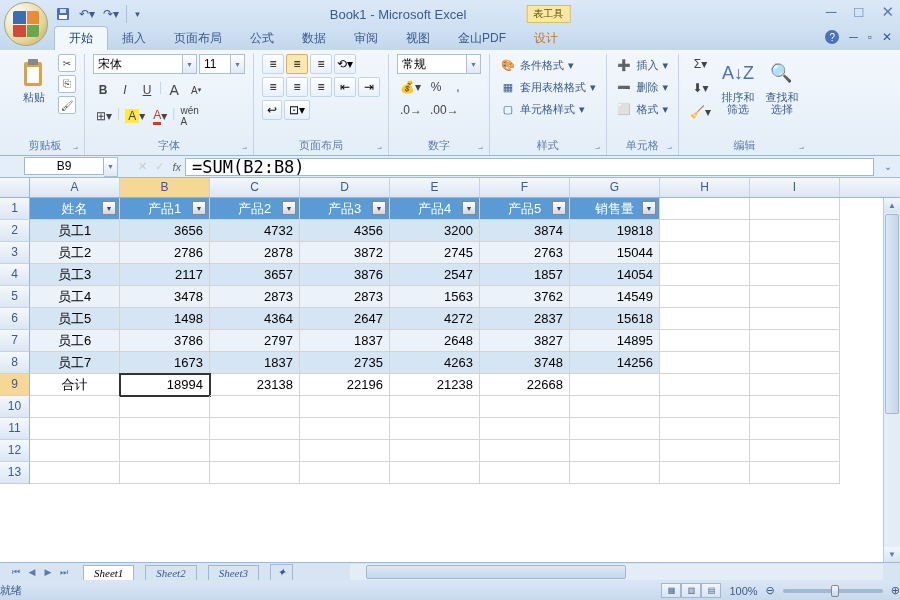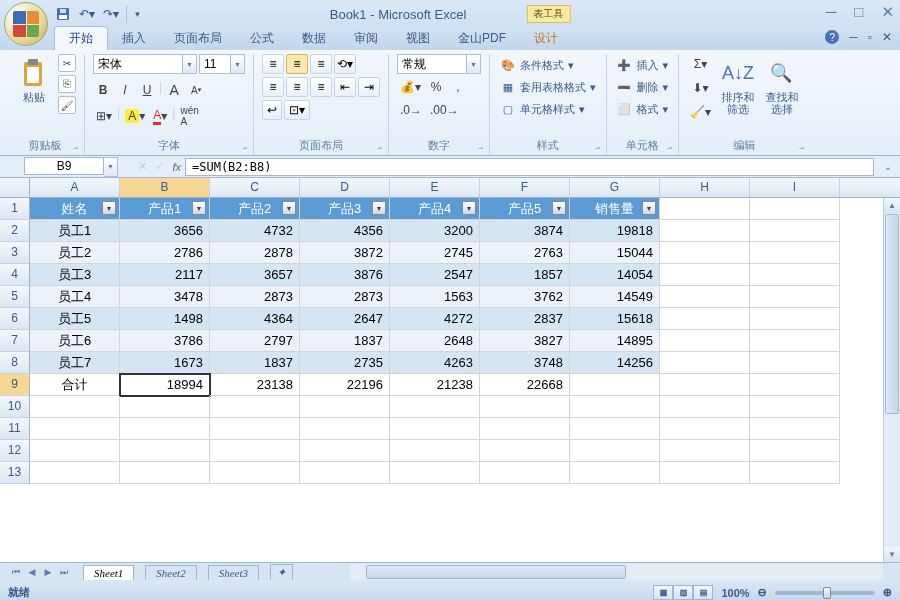--- a/index.html
+++ b/index.html
@@ -40,21 +40,21 @@
 .fbtn { min-width:20px; height:20px; border:1px solid transparent; display:flex; align-items:center; justify-content:center; font-size:12px; color:#444; padding:0 2px; border-radius:2px; }
 .alignbtn { width:22px; height:20px; border:1px solid #c3d4e8; background:linear-gradient(#fff,#e8f0f8); display:flex; align-items:center; justify-content:center; border-radius:2px; }
 .alignbtn.sel { background:#fce8b0; border-color:#e0b050; }
 .style-item { display:flex; align-items:center; gap:4px; height:22px; font-size:11px; color:#3a5b8c; padding:0 2px; }
 .style-icon { width:16px; height:16px; display:flex; align-items:center; justify-content:center; }
 
 .formula-bar { height:22px; background:#e4eef8; border-bottom:1px solid #a0b8d4; display:flex; align-items:center; }
 .namebox { display:flex; margin-left:24px; }
 .namebox input { width:80px; height:18px; border:1px solid #a0b8d4; background:#fff; text-align:center; font-size:12px; }
 .fx-btns { display:flex; margin-left:20px; gap:8px; color:#666; font-size:11px; align-items:center; }
-.fx-input { flex:1; height:18px; border:1px solid #a0b8d4; background:#fff; margin:0 6px 0 4px; padding:0 6px; font-family:Consolas,monospace; font-size:12px; }
+.fx-input { flex:1; height:18px; border:1px solid #a0b8d4; background:#fff; margin:0 6px 0 4px; padding:0 6px; font-family:Consolas,monospace; font-size:17px; }
 .expand { width:16px; color:#5a7ba8; font-size:10px; text-align:center; margin-right:4px; }
 
 .grid-area { height: 384px; background:#fff; position:relative; display:flex; flex-direction:column; }
 .col-headers { display:flex; height:20px; background:linear-gradient(#f4f8fc,#dce6f2); border-bottom:1px solid #9db4ce; }
 .corner { width:30px; border-right:1px solid #9db4ce; background:linear-gradient(#f4f8fc,#dce6f2); }
 .colh { border-right:1px solid #c3d4e8; text-align:center; font-size:12px; color:#3a5b8c; line-height:19px; }
 .colh.sel { background:#f7d794; }
 .grid-body { flex:1; overflow:hidden; }
 .row { display:flex; height:22px; }
 .rowh { width:30px; background:linear-gradient(#f4f8fc,#dce6f2); border-right:1px solid #9db4ce; border-bottom:1px solid #c3d4e8; text-align:center; font-size:12px; color:#3a5b8c; line-height:21px; }
@@ -72,21 +72,21 @@
 .vscroll .arr { position:absolute; left:0; right:0; height:15px; background:linear-gradient(#f0f6fc,#d8e4f0); text-align:center; font-size:8px; color:#5a7ba8; line-height:15px; }
 
 .sheet-tabs { height:19px; background:#d7e4f2; display:flex; align-items:center; border-top:1px solid #a0b8d4; padding-left:8px; position:relative; }
 .nav-btn { width:16px; height:16px; color:#5a7ba8; font-size:9px; display:flex; align-items:center; justify-content:center; }
 .stab { padding:1px 10px; background:#fff; border:1px solid #a0b8d4; border-bottom:none; margin-left:11px; font-size:11px; color:#3a5b8c; font-style:italic; font-family:Consolas; }
 .stab.active { background:#fff; color:#000; }
 .stab.inactive { background:#d7e4f2; }
 .hscroll { position:absolute; right:17px; left:350px; top:1px; height:16px; background:#e4ecf6; }
 .hscroll .thumb { position:absolute; top:1px; bottom:1px; left:16px; width:260px; background:linear-gradient(#dce8f4,#c4d6ea); border:1px solid #a0b8d4; border-radius:2px; }
 
-.statusbar { height:19px; background:linear-gradient(#dae6f4,#c8d9ec); display:flex; align-items:flex-end; padding:0 8px; color:#3a5b8c; font-size:11px; justify-content:space-between;font-weight:bold; }
+.statusbar { height:19px; background:linear-gradient(#dae6f4,#c8d9ec); display:flex; align-items:center; padding:0 0; color:#3a5b8c; font-size:11px; justify-content:space-between; }
 .status-right { display:flex; align-items:center; gap:8px; }
 .view-btns { display:flex; }
 .vbtn { width:20px; height:15px; border:1px solid #a0b8d4; background:linear-gradient(#f0f6fc,#d8e4f0); font-size:8px; display:flex; align-items:center; justify-content:center; }
 .zoom-slider { width:100px; height:4px; background:#a0b8d4; position:relative; border-radius:2px; }
 .zoom-thumb { position:absolute; left:48px; top:-4px; width:8px; height:12px; background:linear-gradient(#f0f6fc,#c8d9ec); border:1px solid #888; border-radius:2px; }
 
 .cw-A{width:90px}.cw-B{width:90px}.cw-C{width:90px}.cw-D{width:90px}.cw-E{width:90px}.cw-F{width:90px}.cw-G{width:90px}.cw-H{width:90px}.cw-I{width:90px}
 svg { display:block; }
 </style>
 </head>

